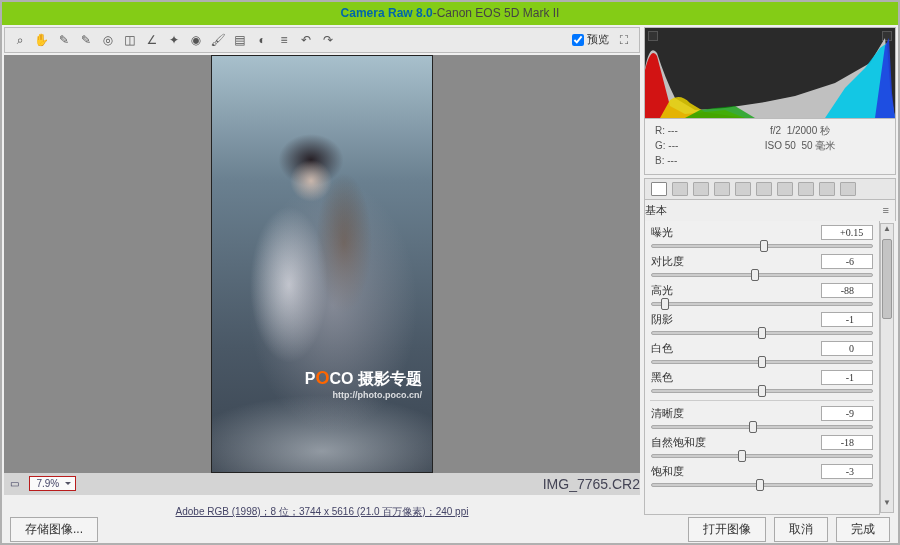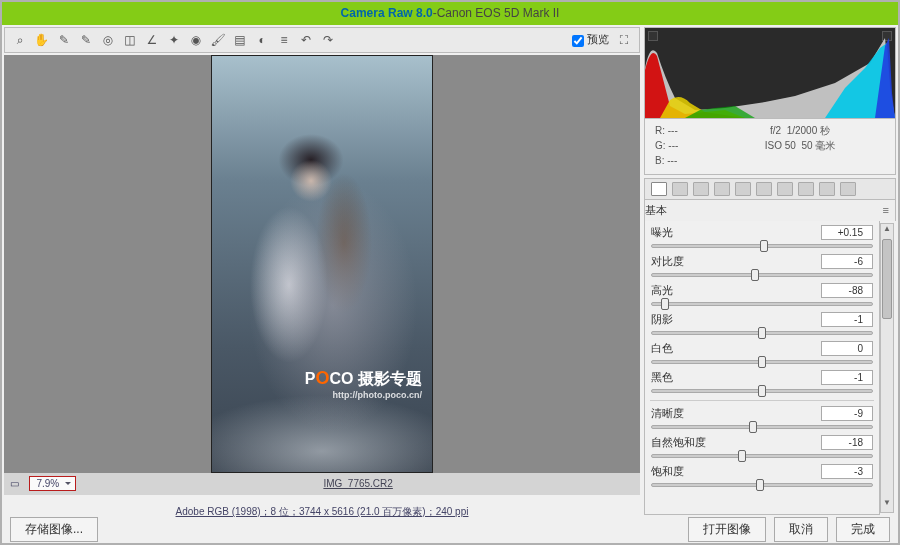--- a/index.html
+++ b/index.html
@@ -4,41 +4,41 @@
 <style>
 * { margin:0; padding:0; box-sizing:border-box; font-family:Arial,"Microsoft YaHei",sans-serif; }
 body { background:#fff; width:900px; height:545px; overflow:hidden; }
 .window { width:900px; height:545px; border:2px solid #b0b0b0; background:#f0f0f0; display:flex; flex-direction:column; }
 .titlebar { height:24px; display:flex; align-items:center; justify-content:center; font-size:12px; color:#444; background:#84cc16; }
 .titlebar .app { color:#0066aa; font-weight:bold; }
 .body-row { flex:1; display:flex; }
 .preview-col { flex:1; display:flex; flex-direction:column; }
 .toolbar { height:26px; background:#eaeaea; border:1px solid #bbb; margin:2px; display:flex; align-items:center; gap:8px; padding:0 8px; font-size:12px; color:#666; }
 .toolbar .sep { flex:1; }
-.toolbar .chk { display:flex; align-items:flex-end; gap:3px; font-size:11px; color:#333; }
+.toolbar .chk { display:flex; align-items:center; gap:3px; font-size:11px; color:#333; }
 .toolbar .chk input { width:12px; height:12px; }
 .tool-icon { width:14px; height:14px; display:inline-flex; align-items:center; justify-content:center; color:#555; }
 .img-area { flex:1; background:#8a8a8a; margin:0 2px; display:flex; align-items:center; justify-content:center; position:relative; }
 .img-frame { width:222px; height:418px; background:linear-gradient(180deg,#a8c0cc 0%,#6a8090 30%,#4a5866 70%,#3a4450 100%); border:1px solid #222; position:relative; overflow:hidden; }
 .img-frame::before { content:""; position:absolute; inset:0; background:
   radial-gradient(ellipse 120px 180px at 55% 60%, rgba(180,175,185,0.5), transparent 70%),
   radial-gradient(circle 30px at 45% 30%, rgba(220,195,180,0.85), transparent 70%),
   radial-gradient(ellipse 60px 120px at 35% 55%, rgba(245,245,250,0.7), transparent 65%),
   radial-gradient(ellipse 50px 40px at 45% 25%, rgba(30,20,25,0.9), transparent 65%),
   radial-gradient(ellipse 40px 100px at 60% 45%, rgba(90,70,55,0.8), transparent 70%),
   radial-gradient(ellipse 200px 80px at 50% 95%, rgba(230,235,240,0.5), transparent 70%);
 }
 .watermark { position:absolute; right:10px; bottom:70px; color:#fff; font-size:14px; font-weight:bold; text-align:right; line-height:1.3; }
 .watermark .brand { font-size:16px; }
 .watermark .brand b { color:#ff6600; font-size:18px; }
 .watermark .sub { font-size:9px; opacity:0.8; }
 .zoom-row { height:22px; background:#d4d4d4; margin:0 2px 2px; display:flex; align-items:center; font-size:10px; color:#556; }
 .zoom-box { background:#fafafa; border:1px solid #b91c1c; padding:1px 16px 1px 6px; margin-left:10px; position:relative; font-size:10px; color:#446; }
 .zoom-box::after { content:""; position:absolute; right:4px; top:5px; border:3px solid transparent; border-top-color:#556; }
-.filename { flex:1; text-align:center; font-size:10px; color:#445; text-decoration:underline; }
+.filename { flex:1; text-align:right; font-size:14px; color:#445; }
 .info-bar { height:20px; display:flex; align-items:center; justify-content:center; font-size:10px; color:#446; }
 .info-bar span { text-decoration:underline;margin-top:11px; }
 .footer { height:28px; display:flex; align-items:center; padding:0 8px; gap:8px; }
 .footer .spacer { flex:1; }
 .btn { background:#f4f4f4; border:1px solid #aaa; padding:3px 14px; font-size:12px; color:#333; cursor:pointer; }
 .panel-col { width:252px; display:flex; flex-direction:column; margin:2px; }
 .histogram { height:92px; border:1px solid #bbb; background:#2a2a2a; position:relative; overflow:hidden; }
 .histogram svg { position:absolute; inset:0; }
 .hist-tri { position:absolute; top:3px; width:10px; height:10px; background:#333; border:1px solid #555; }
 .hist-tri.l { left:3px; } .hist-tri.r { right:3px; }
@@ -47,21 +47,21 @@
 .meta .rcol { flex:1; text-align:center; line-height:1.5; }
 .tabs { height:22px; border:1px solid #bbb; margin-top:3px; display:flex; align-items:center; gap:5px; padding:0 6px; background:#e7e7e7; }
 .tab-icon { width:16px; height:14px; background:#d0d0d0; border:1px solid #aaa; border-radius:1px; }
 .tab-icon.active { background:#fff; border-color:#888; }
 .panel-head { text-align:left; font-size:11px; color:#333; padding:3px 0; border-left:1px solid #bbb; border-right:1px solid #bbb; background:#eee; position:relative; }
 .panel-head .menu-ic { position:absolute; right:6px; top:4px; font-size:11px; color:#666; }
 .sliders { border:1px solid #bbb; border-top:none; padding:2px 3px 4px; overflow-y:auto; flex:1; }
 .slot { padding:2px 3px 4px; }
 .slot-row { display:flex; align-items:center; gap:6px; }
 .slot-lbl { flex:1; font-size:11px; color:#333; }
-.slot-val { width:52px; border:1px solid #aaa; background:#fff; font-size:10px; text-align:right; padding:1px 9px; color:#333; }
+.slot-val { width:52px; border:1px solid #aaa; background:#fff; font-size:10px; text-align:right; padding:1px 18px; color:#333;font-family:Liberation Serif, serif; }
 .track { height:4px; background:#ccc; border:1px solid #aaa; margin-top:4px; position:relative; border-radius:2px; }
 .thumb { position:absolute; width:8px; height:12px; background:#eee; border:1px solid #666; top:-5px; transform:translateX(-4px); border-radius:2px; }
 .hr { height:1px; background:#ccc; margin:3px 2px; }
 .vscroll { width:14px; background:#e6e6e6; border:1px solid #bbb; margin:2px 2px 2px 0; display:flex; flex-direction:column; }
 .vscroll .arr { height:14px; text-align:center; font-size:8px; color:#666; }
 .vscroll .thumb-v { flex:0 0 80px; background:#c4c4c4; border:1px solid #999; margin:1px; border-radius:2px; }
 .vscroll .trackv { flex:1; }
 </style>
 </head>
 <body>

